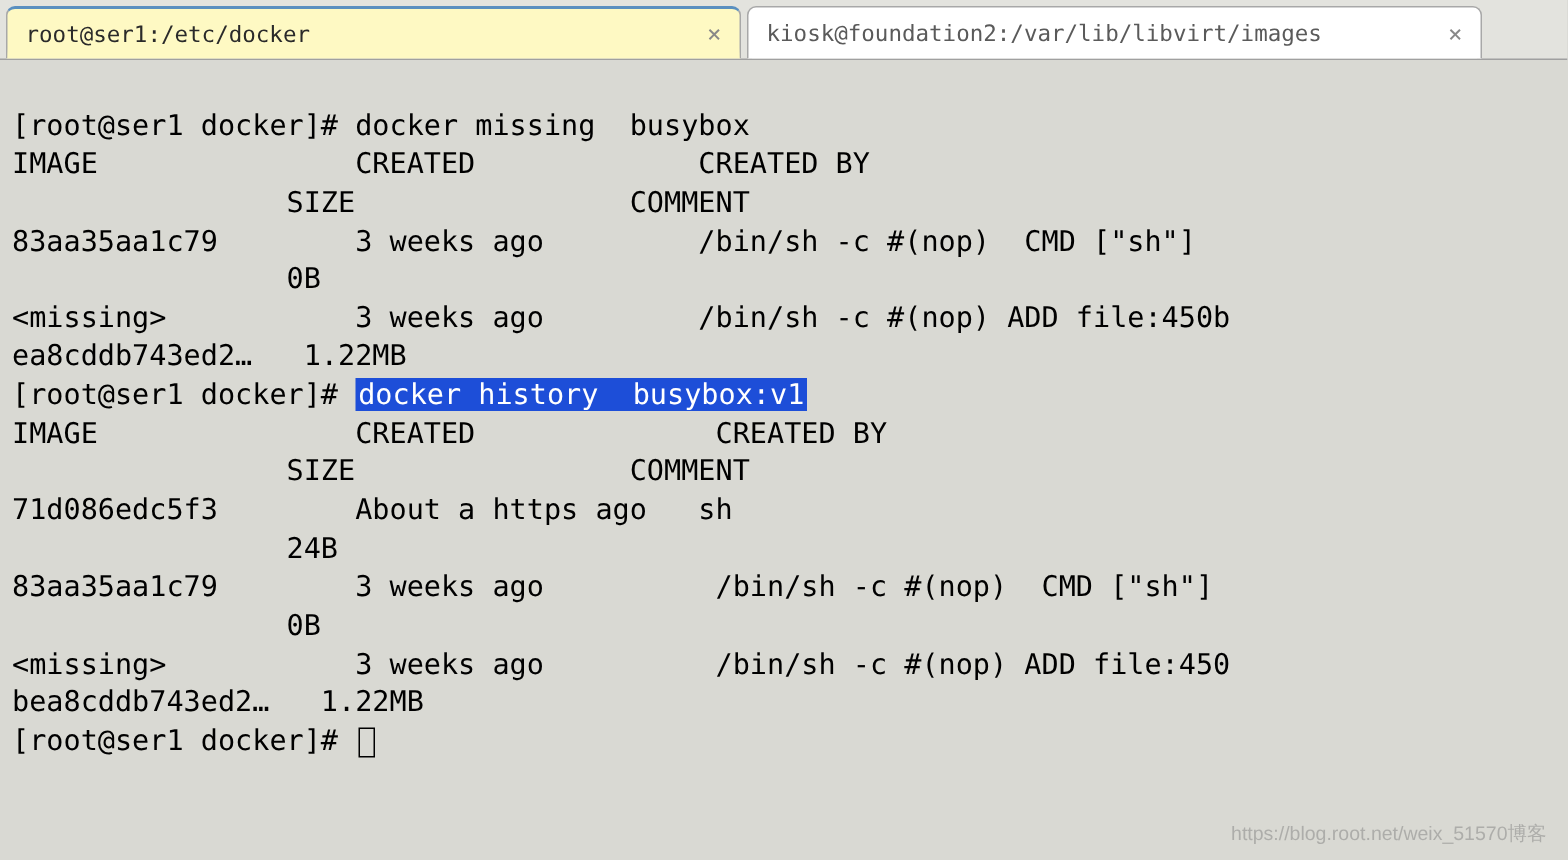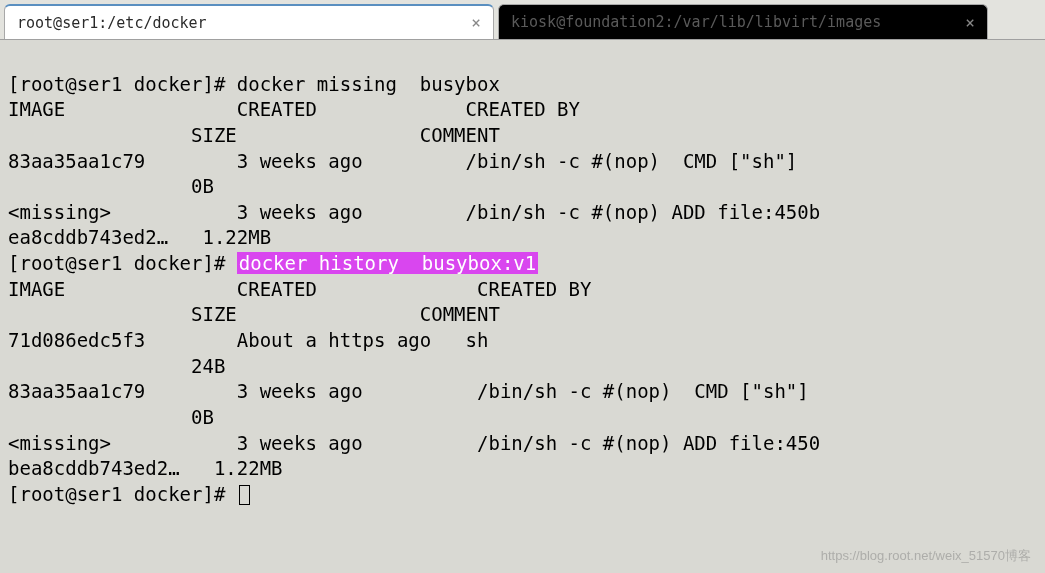--- a/index.html
+++ b/index.html
@@ -30,44 +30,44 @@
       margin-top: 4px;
       margin-left: 4px;
       border-radius: 6px 6px 0 0;
       font-size: 15px;
       color: #2a2a2a;
       position: relative;
       min-width: 490px;
       justify-content: space-between;
     }
     .tab.active {
-      background: #ffffff;
+      background: #fef9c3;
       border-top: 2px solid #5a8fc0;
     }
     .tab.inactive {
-      background: #000000;
+      background: #ffffff;
       color: #5a5a5a;
     }
     .tab-close {
       color: #888;
       font-size: 16px;
       margin-left: 12px;
       cursor: pointer;
     }
     .terminal {
       background: #d9d9d3;
       padding: 6px 8px;
       font-size: 19px;
       line-height: 1.35;
       color: #000;
       font-family: "DejaVu Sans Mono", "Liberation Mono", monospace;
       white-space: pre;
     }
     .highlighted {
-      background: #d946ef;
+      background: #1d4ed8;
       color: #fff;
       padding: 0 2px;
       margin-top: 16px;
     }
     .cursor-box {
       display: inline-block;
       border: 1.5px solid #000;
       width: 11px;
       height: 20px;
       vertical-align: text-bottom;

